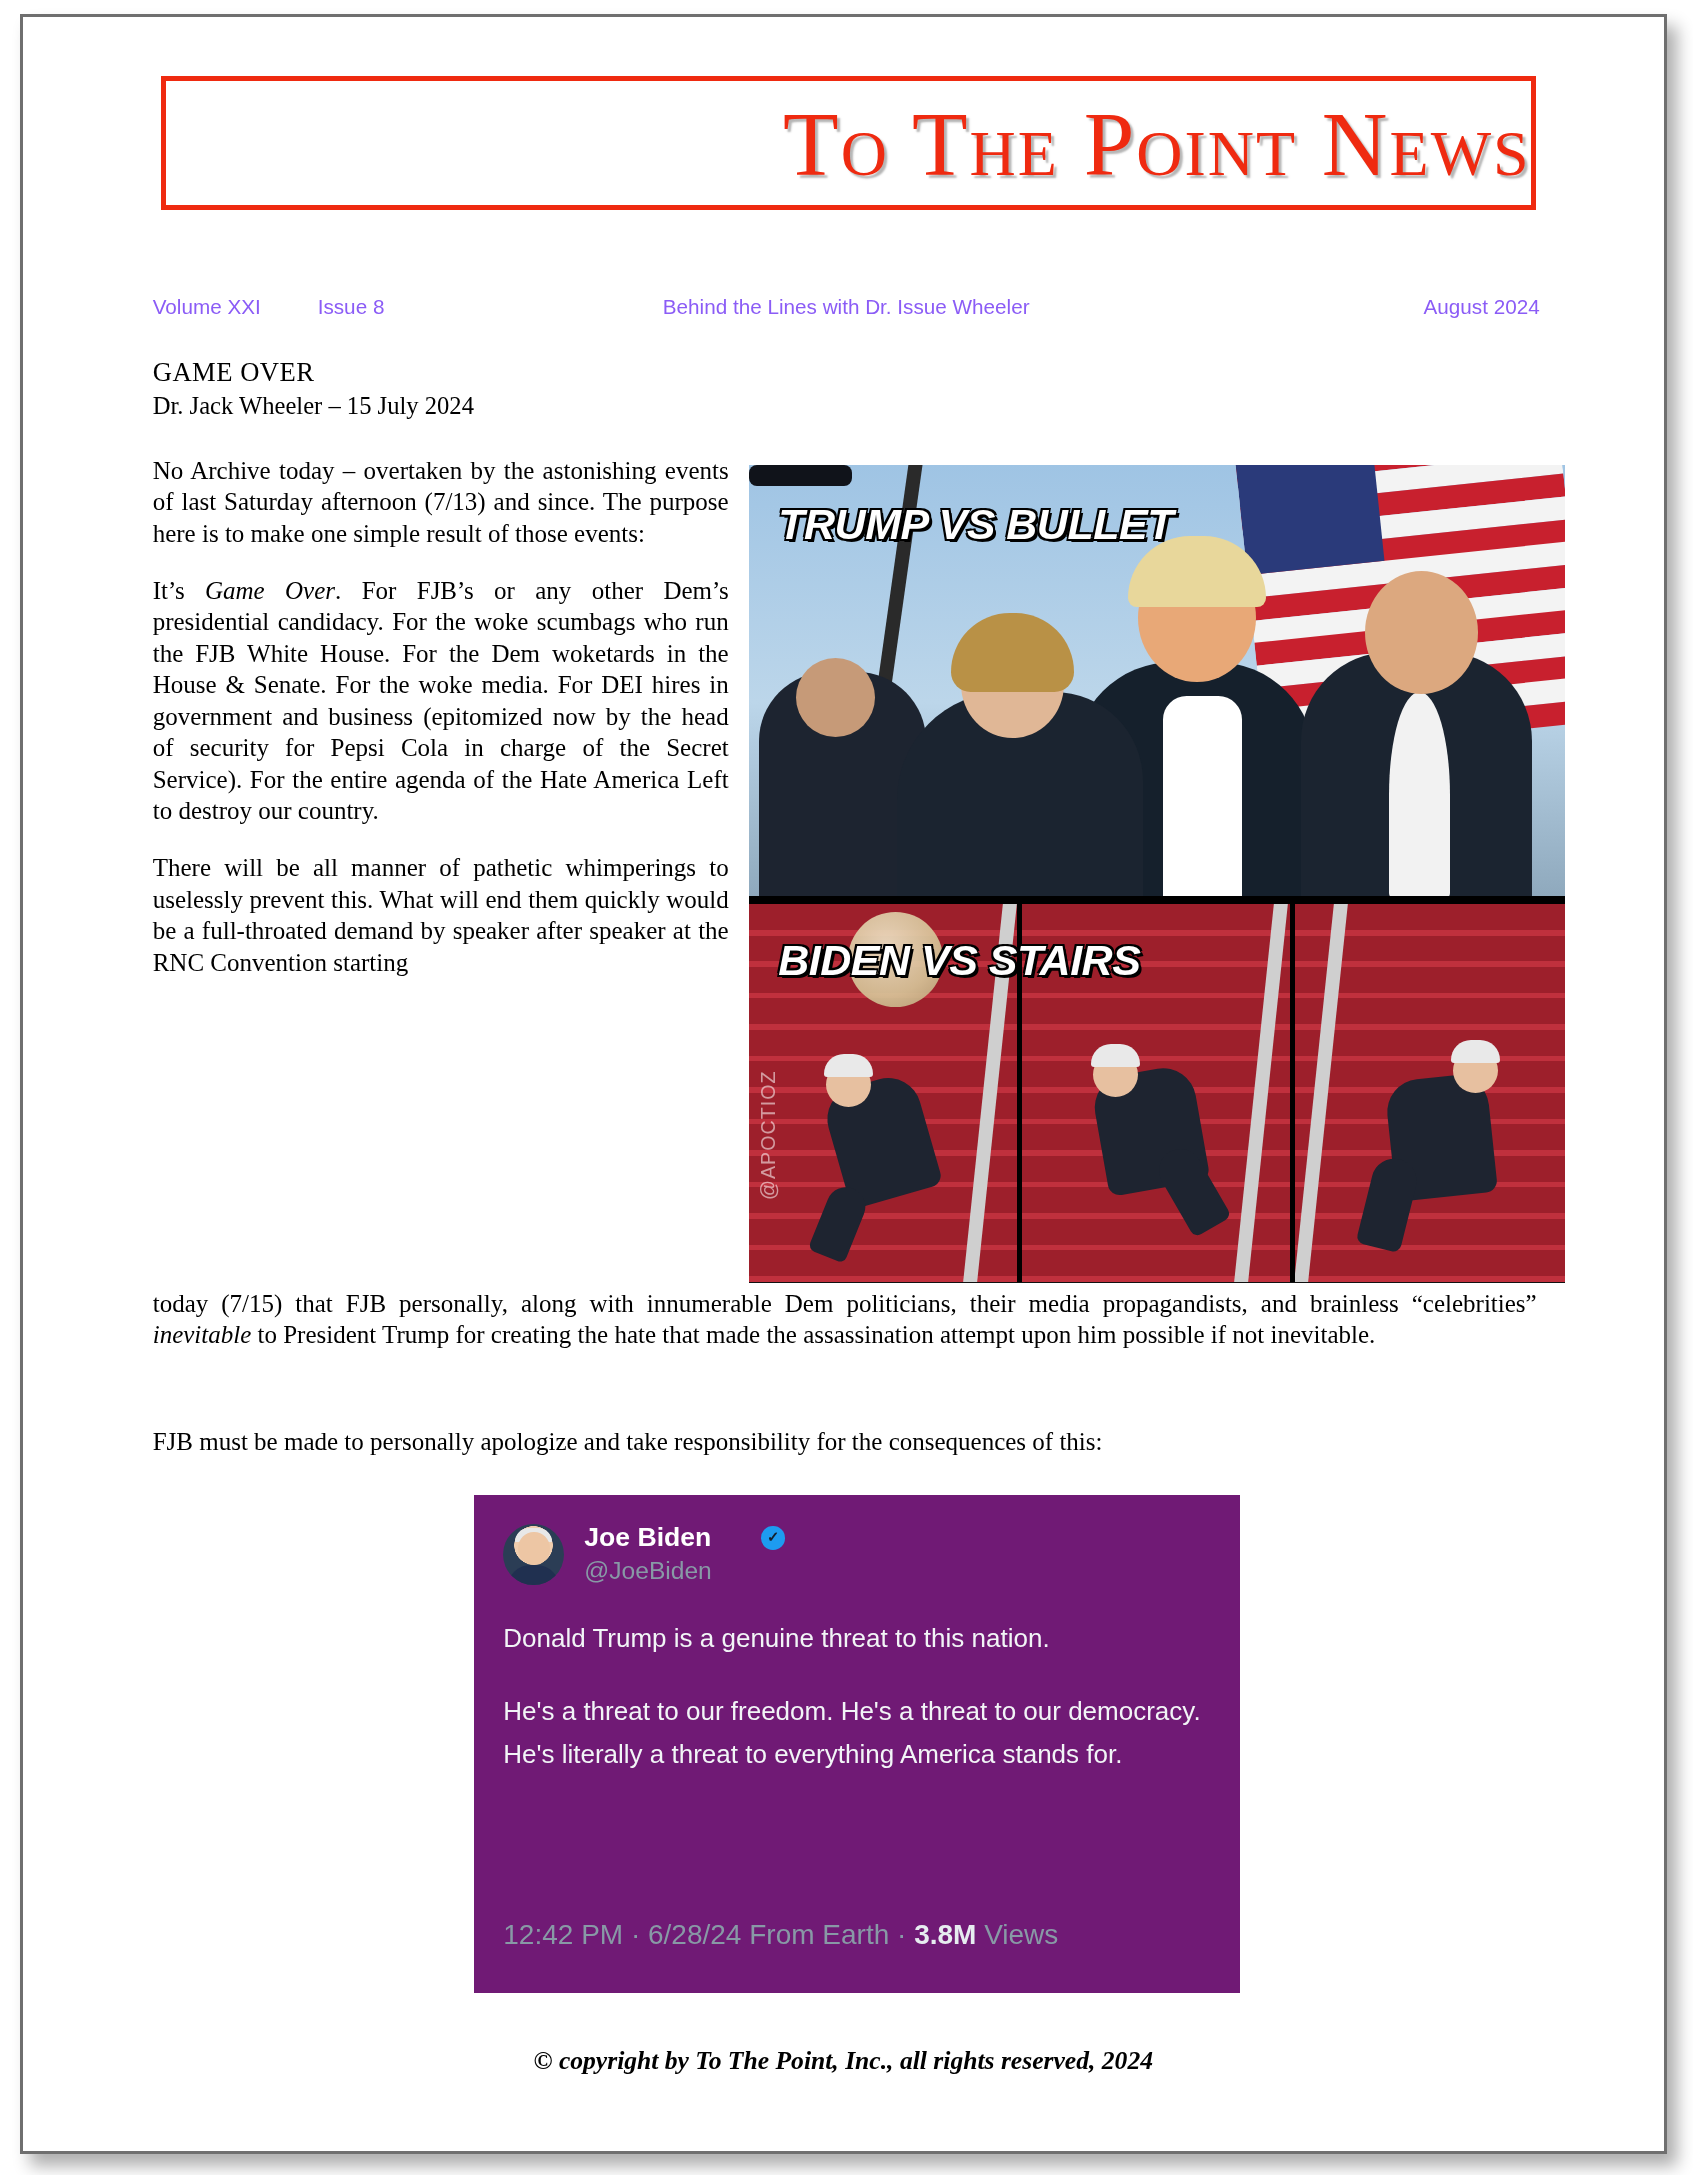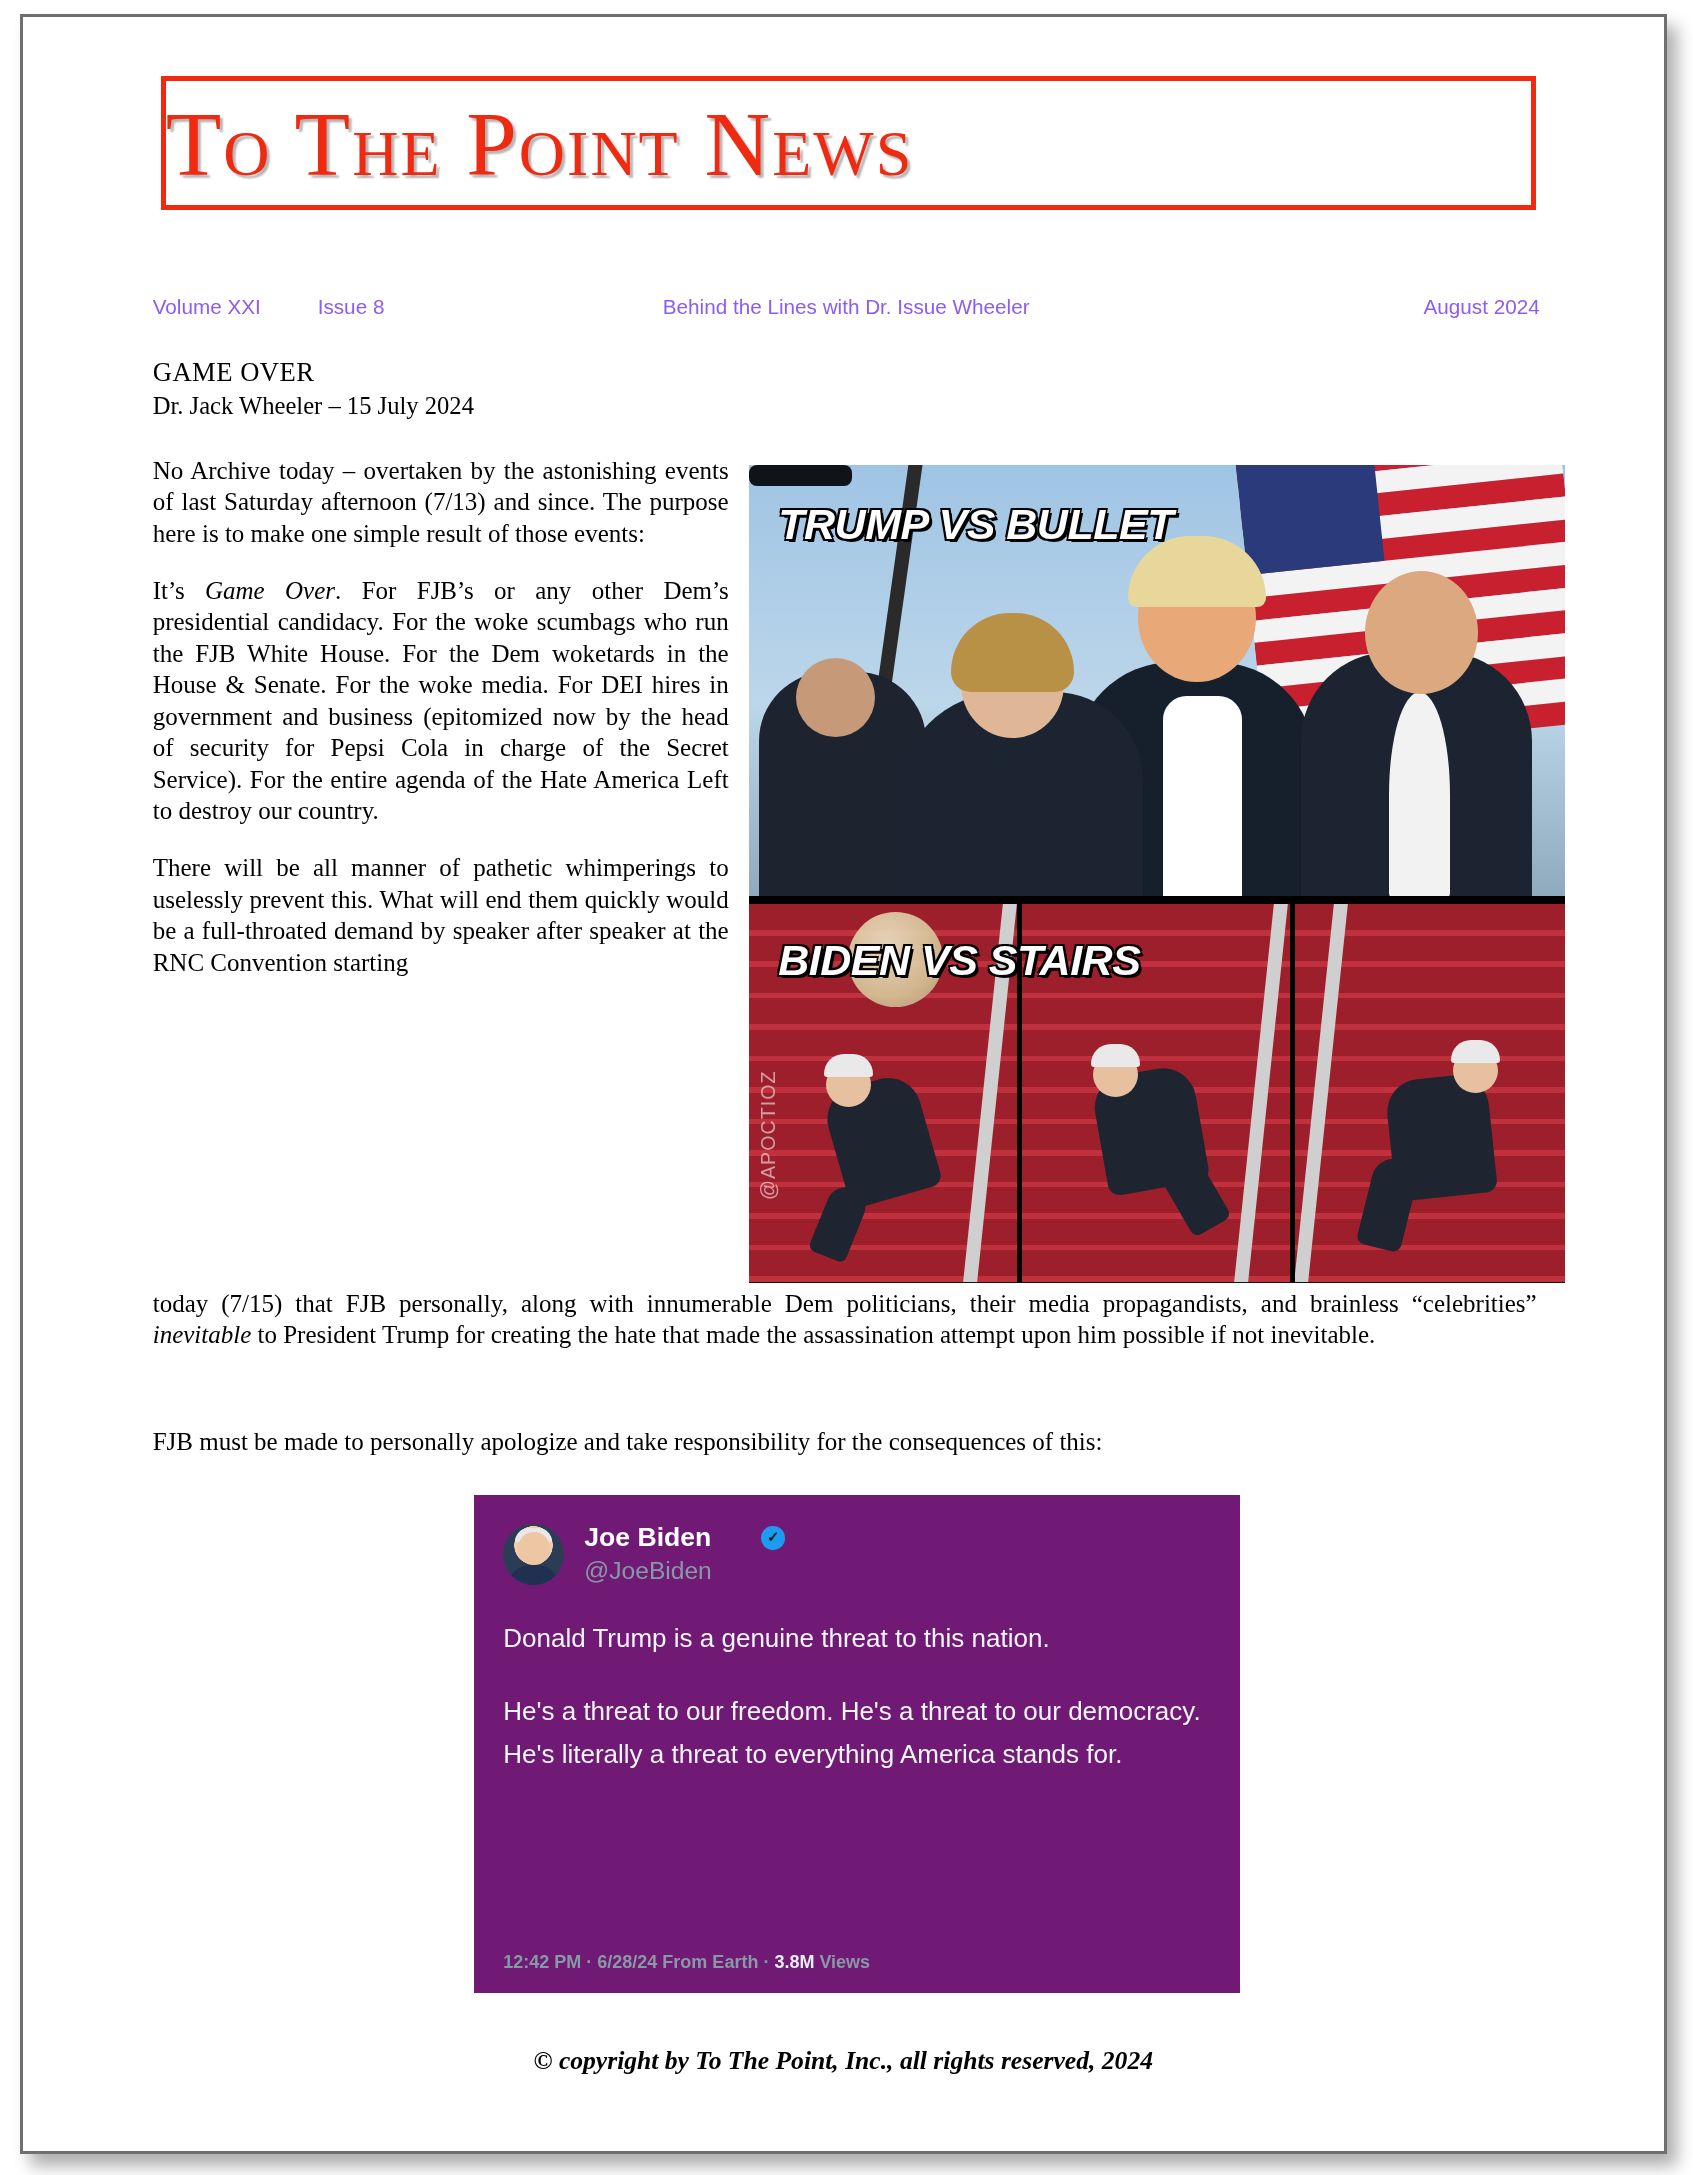--- a/index.html
+++ b/index.html
@@ -36,21 +36,21 @@
     left: 138px;
     top: 59px;
     width: 1375px;
     height: 134px;
     border: 5.9px solid #ef2a10;
     box-sizing: border-box;
   }
   .masthead-title {
     position: absolute;
     left: 0; top: 0; width: 100%;
-    text-align: left;
+    text-align: right;
     font-family: "Liberation Serif", serif;
     font-size: 91px;
     line-height: 128px;
     letter-spacing: 2px;
     color: #ef2a10;
     text-shadow: 3px 3px 2px rgba(120,120,120,0.55);
     white-space: nowrap;
     font-variant: small-caps;
     font-weight: normal;
     border-radius: 13px;
@@ -379,24 +379,23 @@
   }
   .tweet-body {
     margin-top: 17.7px;
     font-size: 26px;
     line-height: 43px;
     color: #f2f5f7;
   }
   .tweet-body p { margin: 0 0 29.6px 0; }
   .tweet-meta {
     position: absolute;
-    left: 29.6px; bottom: 20px;
-    font-size: 18px;
+    left: 29.6px; bottom: 42px;
+    font-size: 28px;
     color: #8899a6;
-    font-weight: bold;
   }
   .tweet-meta b { color: #e6ecf0; }
 
   
   .footer {
     position: absolute;
     left: 0; top: 2029px; width: 100%;
     text-align: center;
     font-family: "Liberation Serif", serif;
     font-style: italic;

